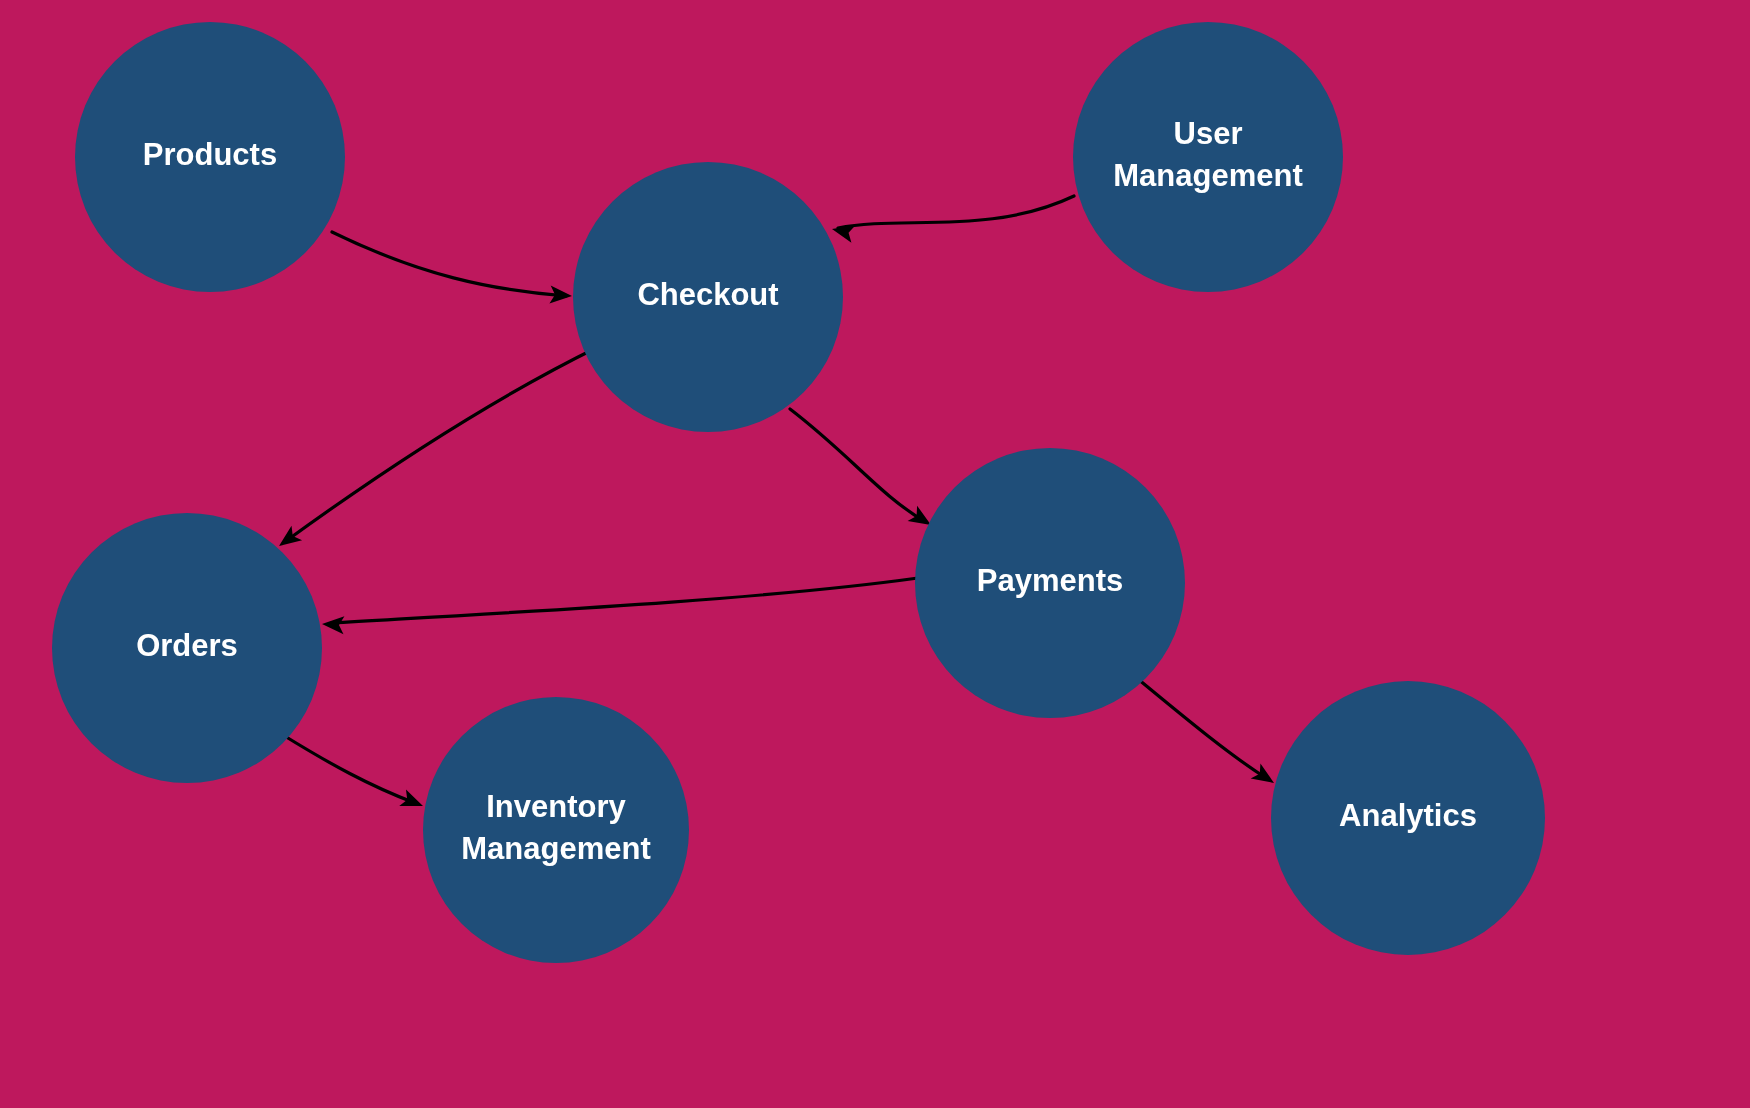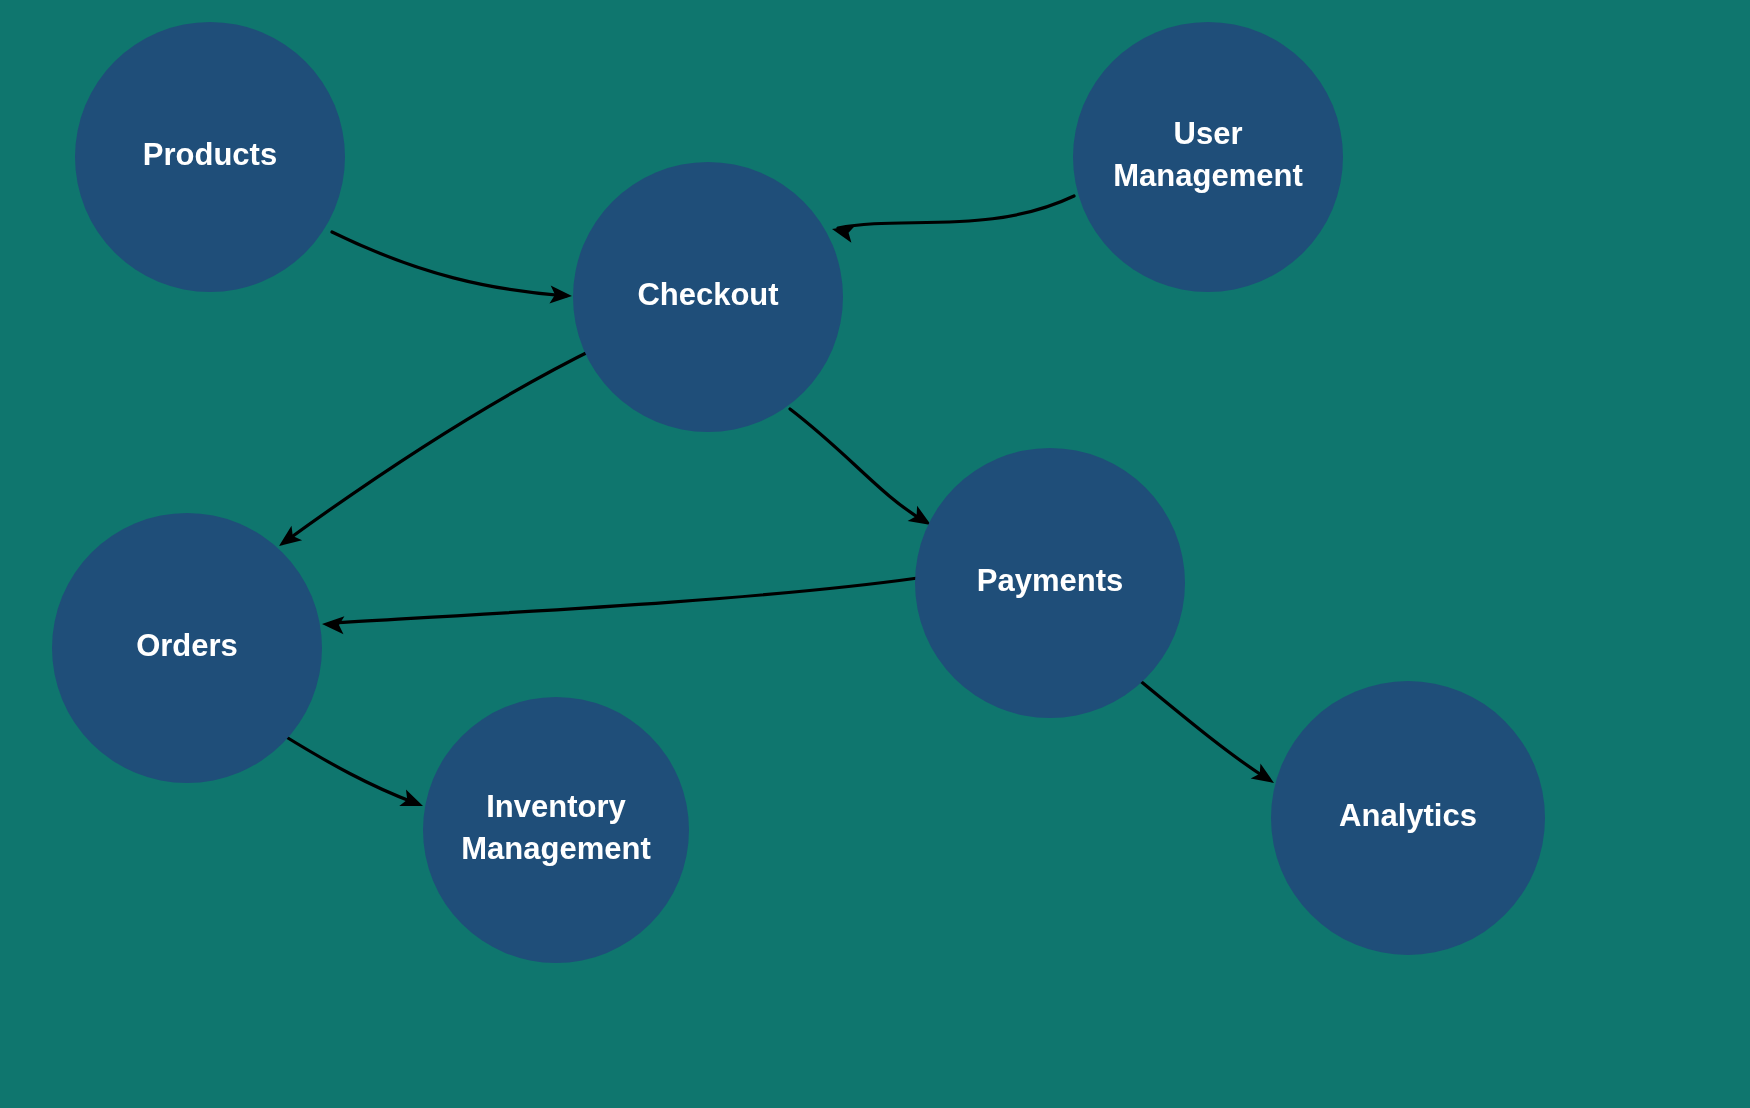--- a/index.html
+++ b/index.html
@@ -7,21 +7,21 @@
     padding: 0;
     background: #ffffff;
   }
   body {
     font-family: "Liberation Sans", sans-serif;
   }
   #canvas-wrap {
     position: relative;
     width: 1750px;
     height: 1108px;
-    background: #0f766e;
+    background: #be185d;
     overflow: hidden;
   }
   svg#graph {
     position: absolute;
     top: 0;
     left: 0;
     width: 1750px;
     height: 1108px;
     display: block;
   }

